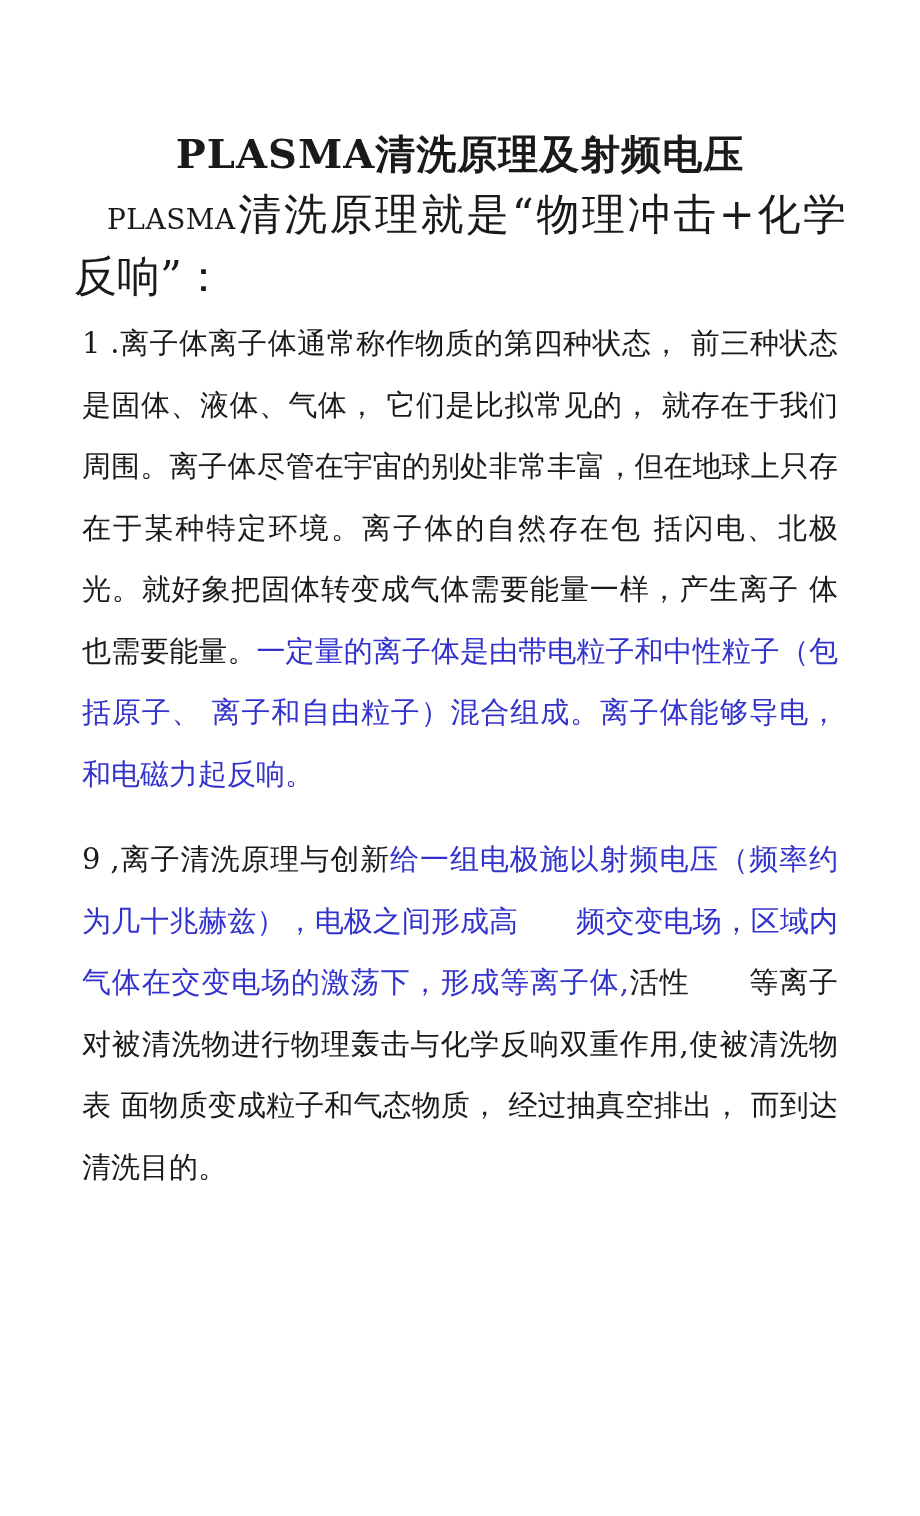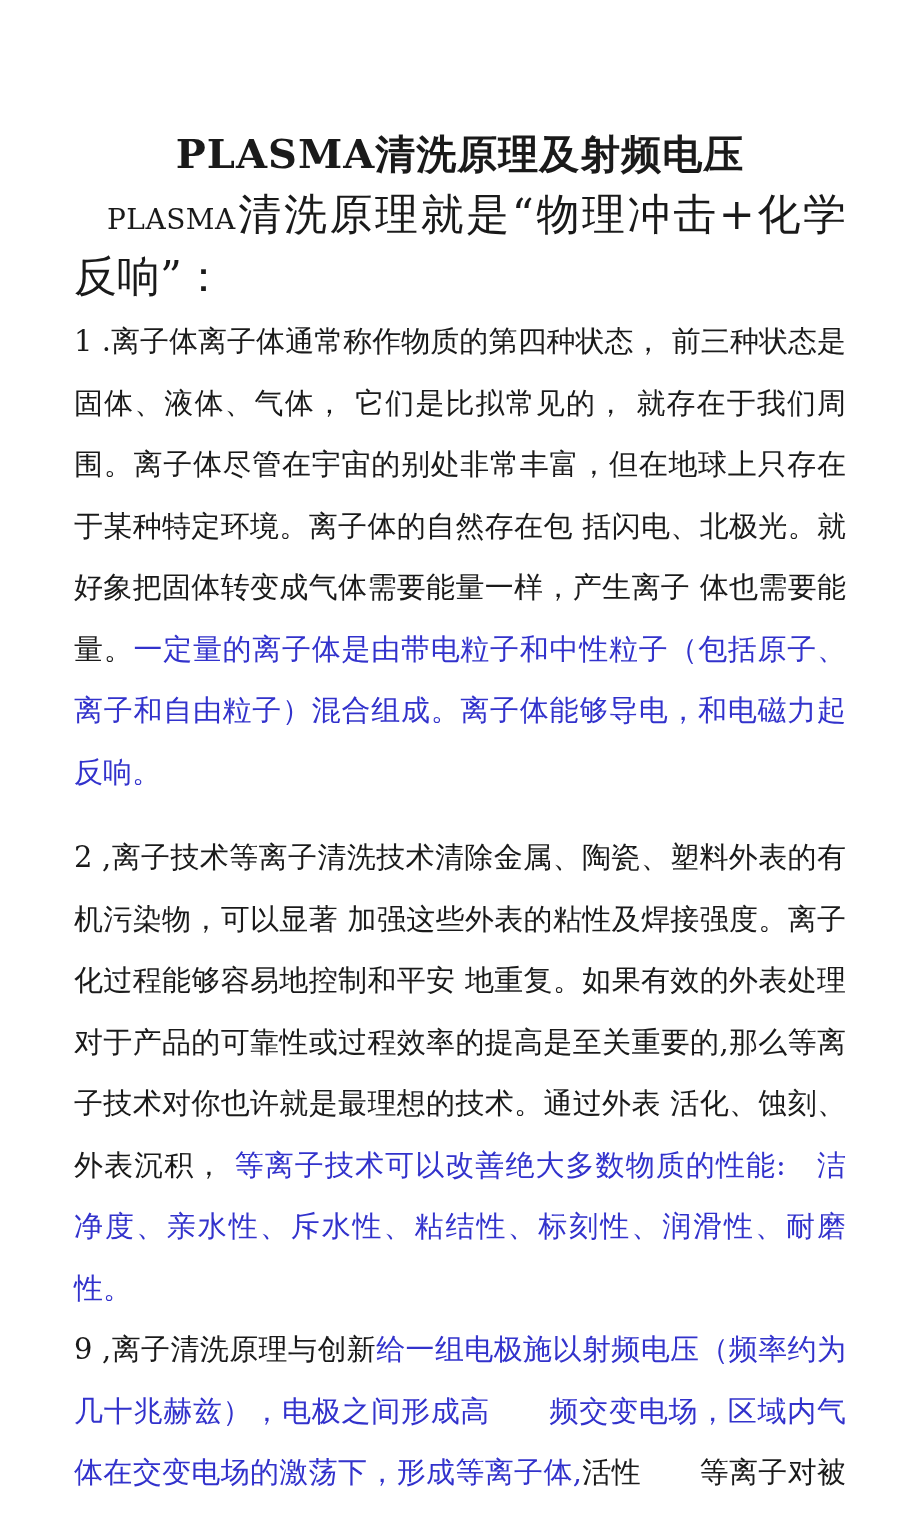--- a/index.html
+++ b/index.html
@@ -38,36 +38,35 @@
   }
   .doc-subtitle .latin-small {
     font-size: 28px;
     letter-spacing: 0.5px;
     margin-left: 33px;
   }
   .body-paragraph {
     font-size: 29px;
     line-height: 61.5px;
     text-align: justify;
-    margin: 0;
+    margin: 8px;
   }
   .para-gap-after {
     margin-bottom: 24px;
   }
   .seg-black { color: #1a1a1a; }
   .seg-blue  { color: #3232cc; }
 </style>
 </head>
 <body>
 
 <div class="page">
 
   <h1 class="doc-title">PLASMA清洗原理及射频电压</h1>
 
   <h2 class="doc-subtitle"><span class="latin-small">PLASMA</span><span>清洗原理就是“物理冲击+化学反响”：</span></h2>
 
   <p class="body-paragraph para-gap-after"><span class="seg-black">1 .离子体离子体通常称作物质的第四种状态， 前三种状态是固体、液体、气体， 它们是比拟常见的， 就存在于我们周围。离子体尽管在宇宙的别处非常丰富，但在地球上只存在于某种特定环境。离子体的自然存在包 括闪电、北极光。就好象把固体转变成气体需要能量一样，产生离子 体也需要能量。</span><span class="seg-blue">一定量的离子体是由带电粒子和中性粒子（包括原子、 离子和自由粒子）混合组成。离子体能够导电，和电磁力起反响。</span></p>
 
-  <p class="body-paragraph"><span class="seg-black">2 ,离子技术等离子清洗技术清除金属、陶瓷、塑料外表的有机污染物，可以显著 加强这些外表的粘性及焊接强度。离子化过程能够容易地控制和平安 地重复。如果有效的外表处理对于产品的可靠性或过程效率的提高是至关重要的,那么等离子技术对你也许就是最理想的技术。通过外表 活化、蚀刻、外表沉积， </span><span class="seg-blue">等离子技术可以改善绝大多数物质的性能:　洁净度、亲水性、斥水性、粘结性、标刻性、润滑性、耐磨性。</span></p>
 
   <p class="body-paragraph"><span class="seg-black">9 ,离子清洗原理与创新</span><span class="seg-blue">给一组电极施以射频电压（频率约为几十兆赫兹），电极之间形成高　　频交变电场，区域内气体在交变电场的激荡下，形成等离子体,</span><span class="seg-black">活性　　等离子对被清洗物进行物理轰击与化学反响双重作用,使被清洗物表 面物质变成粒子和气态物质， 经过抽真空排出， 而到达清洗目的。</span></p>
 
 </div>
 
 </body></html>

